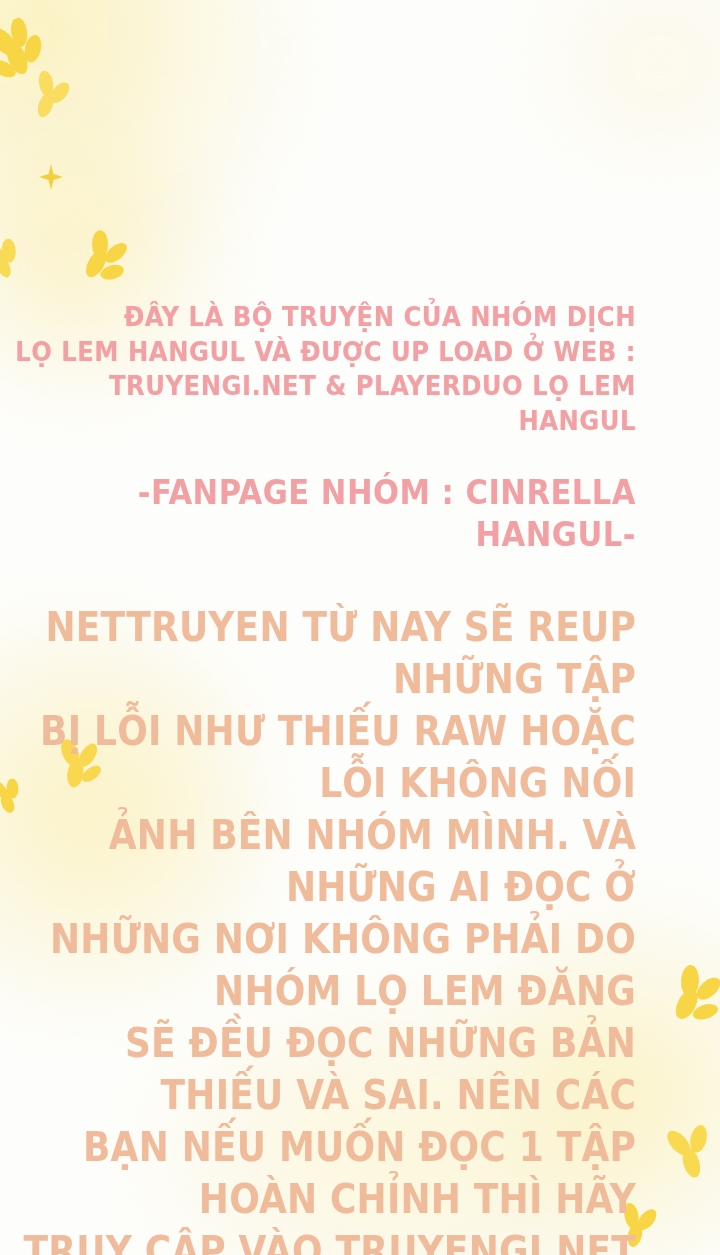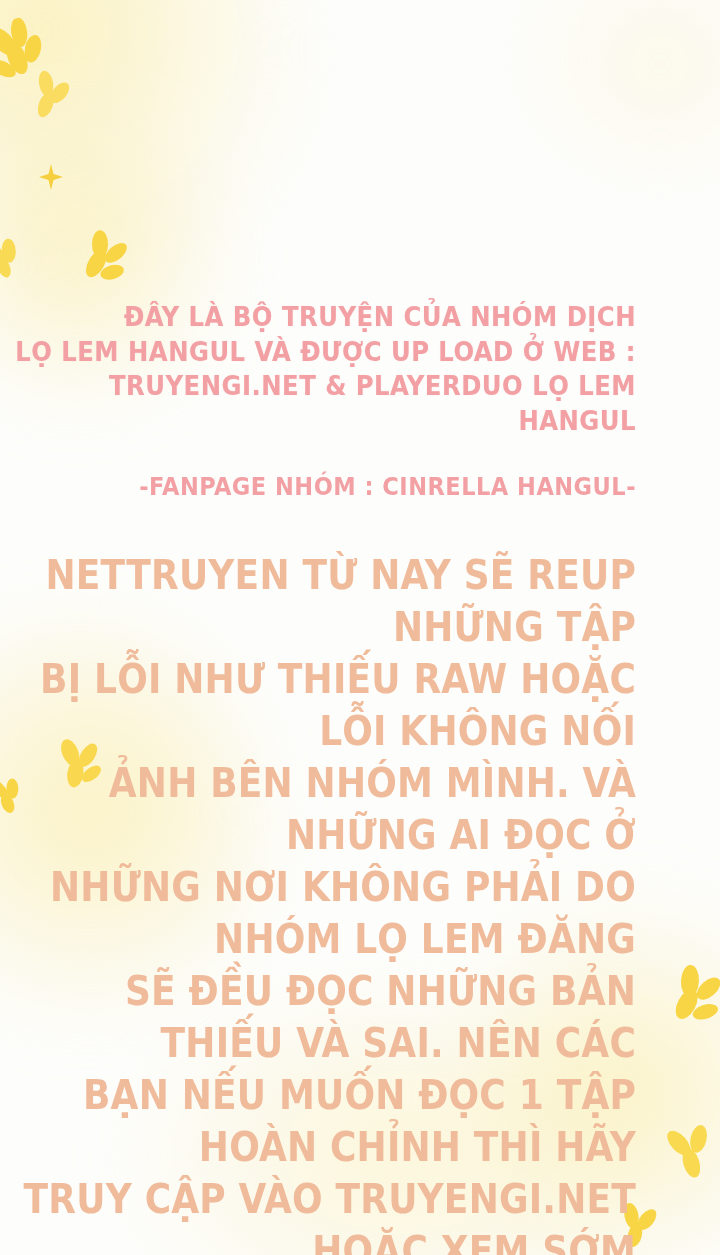--- a/index.html
+++ b/index.html
@@ -80,21 +80,21 @@
     white-space: pre-line;
   }
   .block-1 {
     color: #f2a0a4;
     font-size: 27px;
     line-height: 1.28;
     text-shadow: 0 0 1px rgba(242,160,164,0.4);
   }
   .block-2 {
     color: #f2a0a4;
-    font-size: 25px;
+    font-size: 34px;
     margin-top: 34px;
     margin-left: 34px;
   }
   .block-3 {
     color: #f2a0a4;
     font-size: 25px;
     margin-top: 40px;
   }
   .block-4 {
     color: #f0bb9a;

